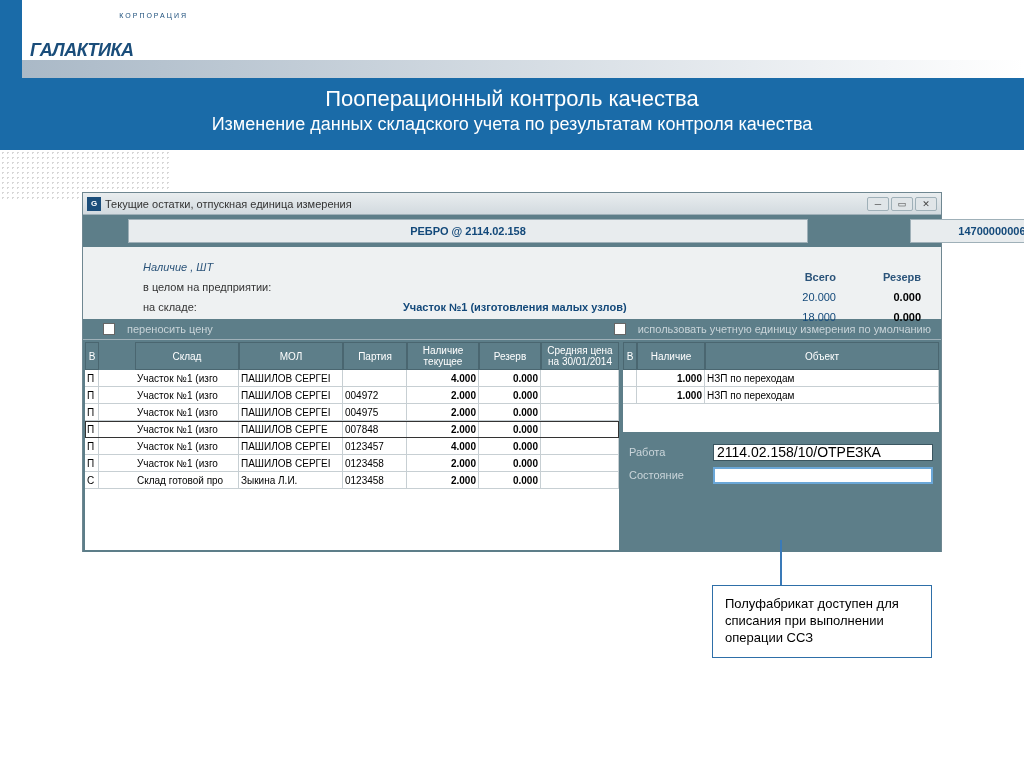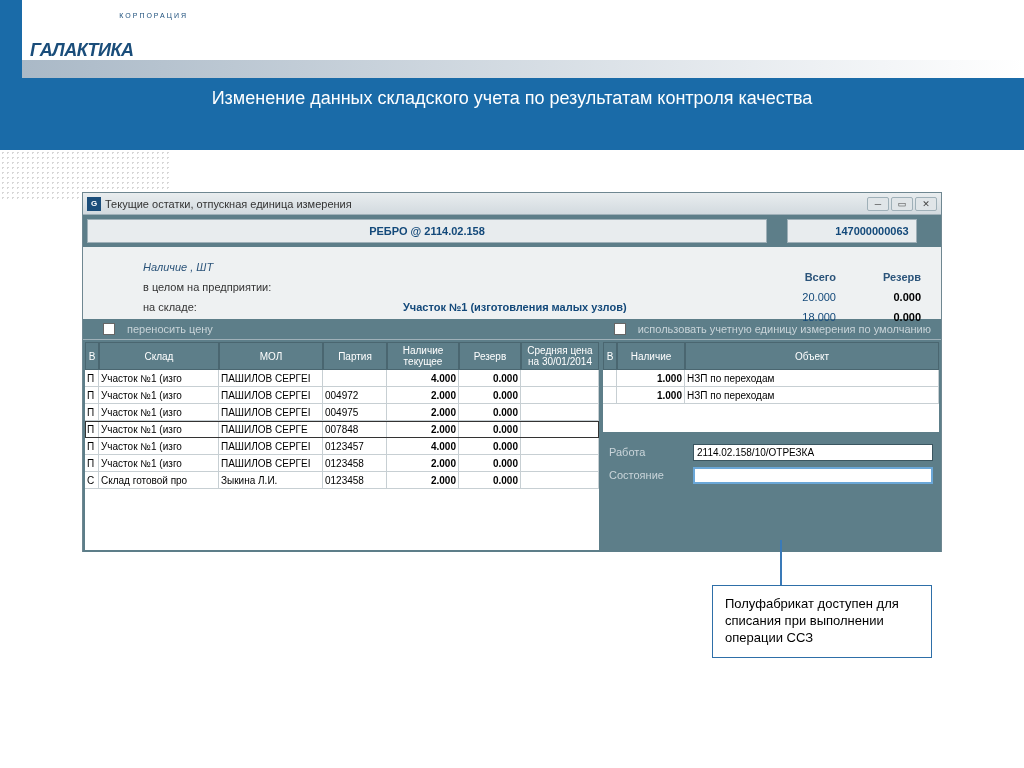--- a/index.html
+++ b/index.html
@@ -19,21 +19,21 @@
   .stripe-grad { position: absolute; top: 60px; left: 22px; right: 0; height: 18px; background: linear-gradient(to right, #aab9c7, #fff); }
 
   .app-window { position: absolute; top: 192px; left: 82px; width: 860px; height: 360px; border: 1px solid #6f8791; background: #fff; font-size: 11px; }
   .titlebar { height: 22px; background: linear-gradient(#e9edef,#d2dadf); display: flex; align-items: center; padding: 0 4px; border-bottom: 1px solid #9fb0b8; }
   .titlebar .app-icon { width: 14px; height: 14px; background: #1a4d7a; margin-right: 4px; display: inline-flex; align-items: center; justify-content: center; color: #fff; font-size: 8px; font-weight: bold; }
   .titlebar .title-text { flex: 1; color: #333; font-size: 11px; }
   .win-buttons { display: flex; gap: 2px; }
   .win-btn { width: 22px; height: 14px; background: #e0e5e8; border: 1px solid #9fb0b8; border-radius: 2px; display: flex; align-items: center; justify-content: center; font-size: 9px; color: #444; cursor: pointer; }
 
   .header-band { display: flex; padding: 4px; gap: 4px; background: #5d7e89; }
-  .header-cell { background: #e8ecee; border: 1px solid #9fb0b8; height: 24px; display: flex; align-items: center; justify-content: center; font-size: 11px; font-weight: bold; color: #13497a; }
+  .header-cell { background: #e8ecee; border: 1px solid #9fb0b8; height: 24px; display: flex; align-items: center; justify-content: center; font-size: 11px; font-weight: bold; color: #13497a; margin-left: 41px; }
   .header-main { flex: 0 0 680px; }
   .header-num { flex: 0 0 130px; padding-left: 40px; }
   .header-slim { flex: 0 0 12px; background: #5d7e89; border: none; }
 
   .info-panel { background: #eef1f2; padding: 10px 20px 2px 60px; border-bottom: 1px solid #9fb0b8; position: relative; }
   .info-row { display: flex; align-items: center; height: 20px; font-size: 11px; }
   .info-label { color: #2b547a; font-style: italic; width: 260px; }
   .info-label.plain { font-style: normal; color: #333; }
   .info-center { flex: 1; color: #13497a; font-weight: bold; text-align: left; }
   .info-col { width: 85px; text-align: right; margin-top: 20px; }
@@ -52,46 +52,47 @@
   .detail-panel { flex: 1; background: #5d7e89; padding: 6px 6px; }
   
   .thead { display: flex; background: #5d7e89; }
   .th { background: #5d7e89; color: #fff; font-size: 10px; text-align: center; padding: 2px 1px; border: 1px solid #4a6670; display: flex; align-items: center; justify-content: center; min-height: 28px; }
   .tbody { background: #fff; flex: 1; overflow: hidden; }
   .tr { display: flex; height: 17px; border-bottom: 1px solid #c7cfd3; }
   .tr.sel { background: #fff; outline: 1px solid #333; outline-offset: -1px; }
   .td { font-size: 10px; padding: 1px 2px; color: #000; border-right: 1px solid #c7cfd3; overflow: hidden; white-space: nowrap; display: flex; align-items: center; }
   .td.r { justify-content: flex-end; font-weight: bold; }
   
-  .c0 { width: 14px; } .c1 { width: 120px; } .c2 { width: 104px; } .c3 { width: 64px; } .c4 { width: 72px; } .c5 { width: 62px; } .c6 { width: 78px; }
+  .c0 { width: 14px; } .c1 { width: 104px; margin-left: 36px; } .c2 { width: 104px; } .c3 { width: 64px; } .c4 { width: 72px; } .c5 { width: 62px; } .c6 { width: 78px; }
   .rc0 { width: 14px; } .rc1 { width: 68px; } .rc2 { flex: 1; }
 
   .detail-row { display: flex; height: 20px; align-items: center; gap: 6px; margin-bottom: 3px; }
   .detail-label { width: 78px; color: #cad5da; font-size: 11px; }
-  .detail-field { flex: 1; background: #fff; height: 17px; border: 1px solid #3a5560; padding: 0 3px; font-size: 10px; display: flex; align-items: center; }
+  .detail-field { flex: 1; background: #fff; height: 17px; border: 1px solid #3a5560; padding: 0 3px; font-size: 14px; display: flex; align-items: center; }
   .detail-field.hl { border: 2px solid #6aa7d8; }
 
   .callout-line { position: absolute; top: 540px; left: 780px; width: 2px; height: 50px; background: #3a7ab8; }
   .callout-box { position: absolute; top: 585px; left: 712px; width: 220px; background: #fff; border: 1.5px solid #2e6fa8; padding: 10px 12px; font-size: 13px; color: #000; line-height: 1.3; }
 
   .vspacer-r { width: 14px; background: #5d7e89; }
 </style>
 </head>
 <body>
 
 <div class="left-stripe2"></div>
 <div class="stripe-grad"></div>
 <div class="logo-area">
   <div class="logo-swoosh">
     <span class="logo-sub">КОРПОРАЦИЯ</span>
   </div>
   <div class="logo-text">ГАЛАКТИКА</div>
 </div>
 
 <div class="slide-title-bar">
+  <div class="slide-title">Пооперационный контроль качества</div>
   <div class="slide-subtitle">Изменение данных складского учета по результатам контроля качества</div>
 </div>
 
 <div class="left-stripe"></div>
 
 <div class="app-window">
   <div class="titlebar">
     <span class="app-icon">G</span>
     <span class="title-text">Текущие остатки, отпускная единица измерения</span>
     <div class="win-buttons">

